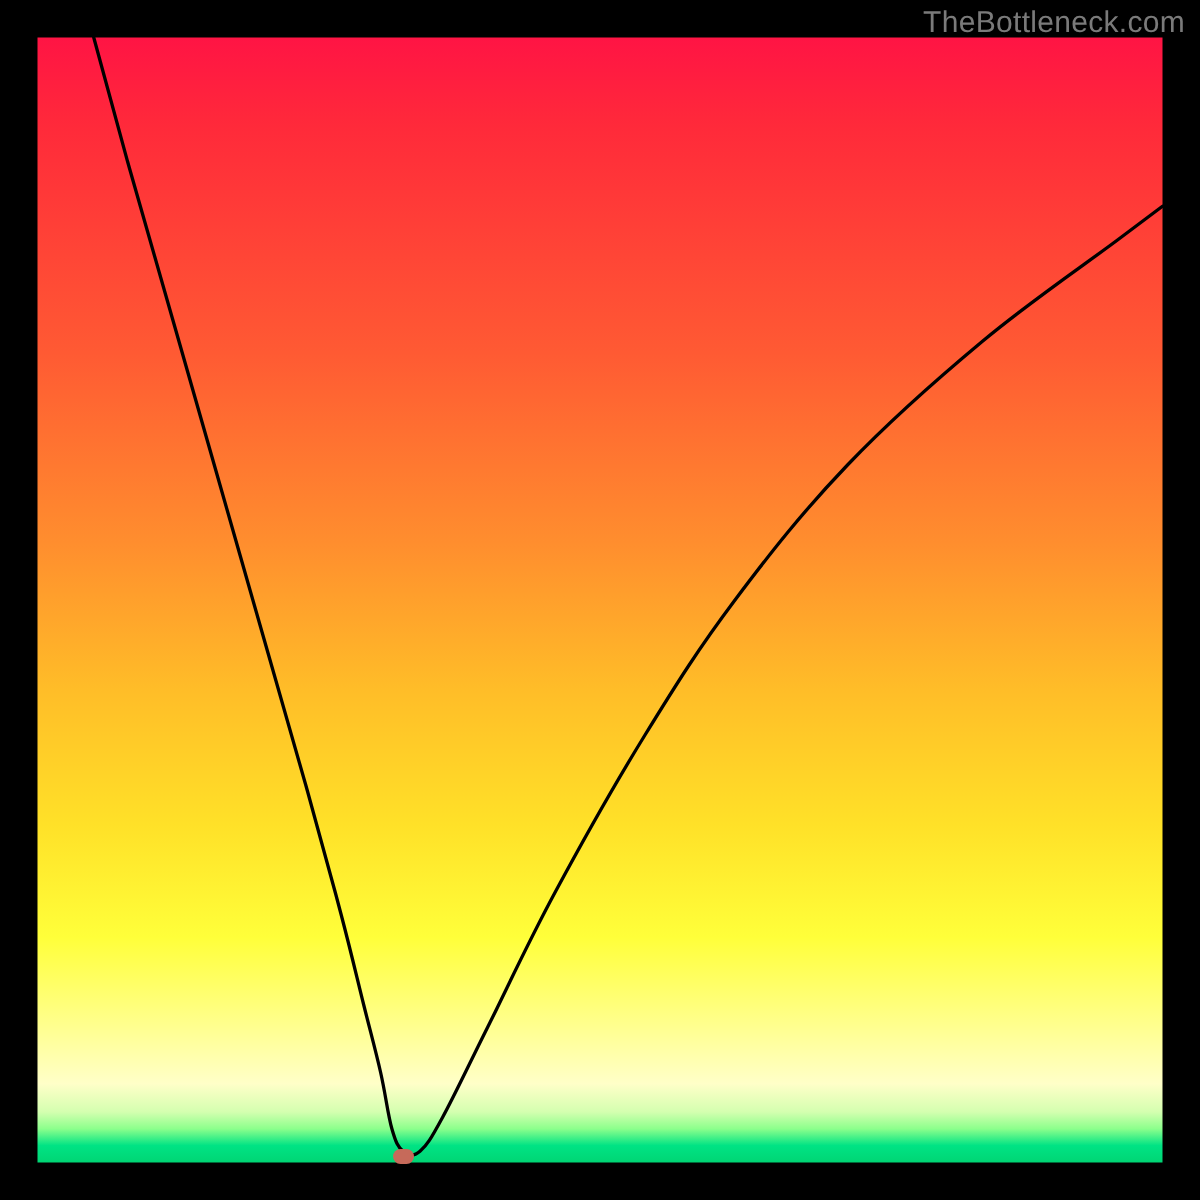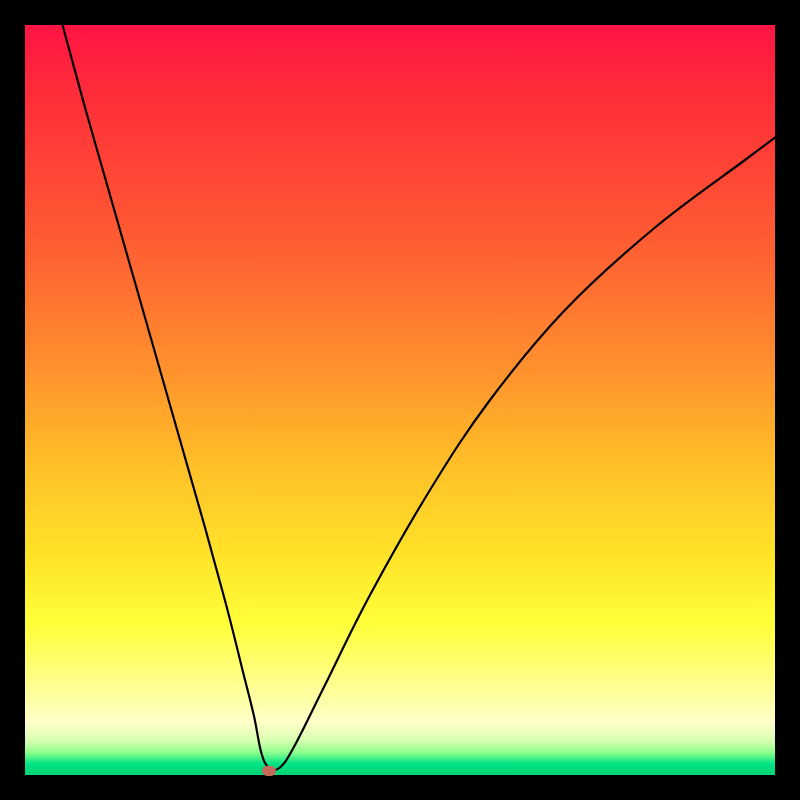--- a/index.html
+++ b/index.html
@@ -78,13 +78,14 @@
 
   <div class="plot-area">
 
     <svg class="curve-svg" viewBox="0 0 750 750" preserveAspectRatio="none">
       <path id="curve-path" class="curve-path" d="M 37.5,0 C 41.55,14.85 50.55,48.75 60,82.5 C 69.45,116.25 79.2,149.7 90,187.5 C 100.8,225.3 109.2,254.7 120,292.5 C 130.8,330.3 139.2,359.7 150,397.5 C 160.8,435.3 170.55,468.75 180,502.5 C 189.45,536.25 195.75,559.35 202.5,585 C 209.25,610.65 212.77499999999998,626.1 217.49999999999997,645 C 222.22499999999997,663.9 225.375,675.15 228.75,690 C 232.125,704.85 233.55,718.05 236.25,727.5 C 238.95,736.95 240.375,739.8 243.75,742.5 C 247.125,745.2 250.27500000000003,746.55 255.00000000000003,742.5 C 259.725,738.45 261.9,734.85 270,720 C 278.1,705.15 286.5,687 300,660 C 313.5,633 326.1,605.1 345,570 C 363.9,534.9 383.4,500.1 405,465 C 426.6,429.9 440.7,407.4 465,375 C 489.3,342.6 510.3,316.05 540,285 C 569.7,253.95 597.6,229.5 630,202.5 C 662.4,175.5 698.4,151.2 720,135 C 741.6,118.8 744.6,116.55 750,112.5"></path>
     </svg>
 
     <div id="marker" class="marker" style="left: 243.75px; top: 746.25px; background: rgb(198, 106, 90);"></div>
   </div>
 
+  <div class="attribution">TheBottleneck.com</div>
 </div>
 
 </body></html>

